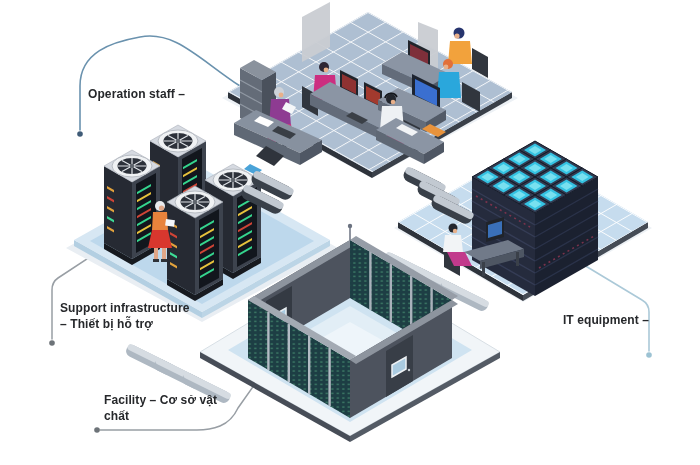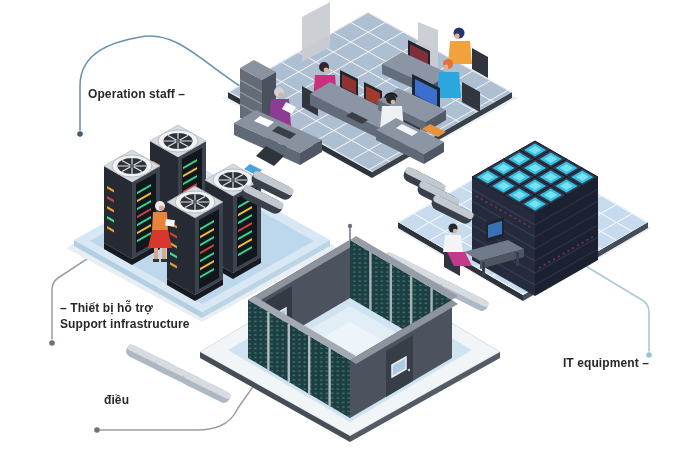--- a/index.html
+++ b/index.html
@@ -7,21 +7,21 @@
     position:relative;width:700px;height:465px;background:#ffffff;overflow:hidden;
     font-family:"Liberation Sans",sans-serif;
   }
   .stage svg{position:absolute;left:0;top:0;}
   .lbl{
     position:absolute;font-weight:bold;font-size:12px;line-height:16px;
     color:#26282b;letter-spacing:.1px;white-space:nowrap;
   }
   .lbl-operation{left:88px;top:86px;}
   .lbl-support{left:60px;top:300px;}
-  .lbl-it{right:51px;top:312px;margin-top:43px;}
+  .lbl-it{right:51px;top:312px;}
   .lbl-facility{left:104px;top:392px;}
 </style>
 </head>
 <body>
 
 <div class="stage">
 
 <svg width="700" height="465" viewBox="0 0 700 465">
   <defs>
     <pattern id="gOffice" width="20" height="20" patternUnits="userSpaceOnUse" patternTransform="matrix(0.874 0.486 -0.868 0.496 368 12)">
@@ -324,23 +324,24 @@
       <line x1="350" y1="240" x2="350" y2="228" stroke="#6b7280" stroke-width="1.5"></line>
       <circle cx="350" cy="226" r="2.2" fill="#6b7280"></circle>
     </g>
   </g>
 </svg>
 
 <div class="lbl lbl-operation">
   <div>Operation staff –</div>
 </div>
 <div class="lbl lbl-support">
+  <div>Support infrastructure</div>
   <div>– Thiết bị hỗ trợ</div>
-  <div>Support infrastructure</div>
 </div>
 <div class="lbl lbl-it">
   <div>IT equipment –</div>
 </div>
 <div class="lbl lbl-facility">
-  <div>điều</div>
+  <div>Facility – Cơ sở vật</div>
+  <div>chất</div>
 </div>
 
 </div>
 
 </body></html>

